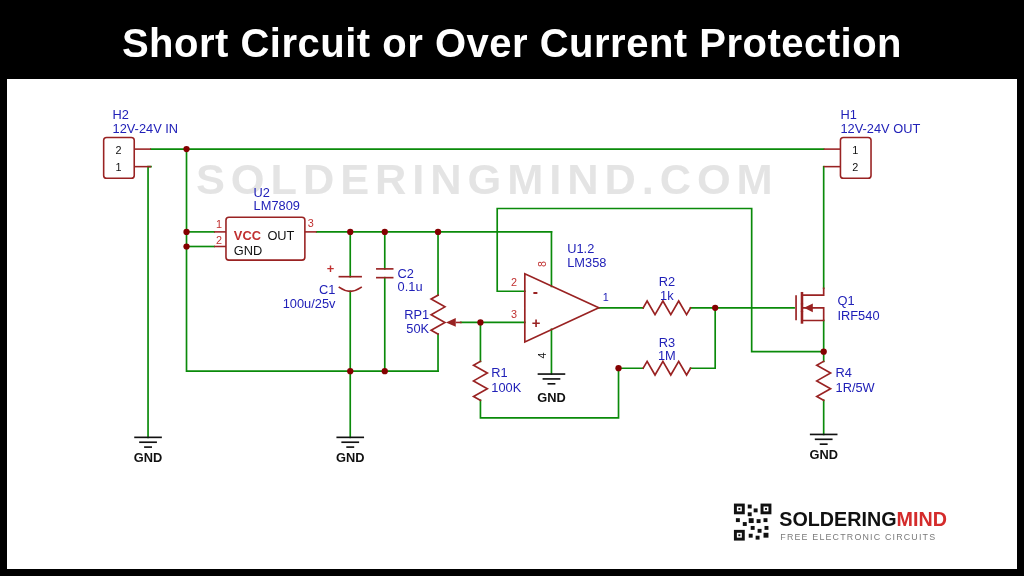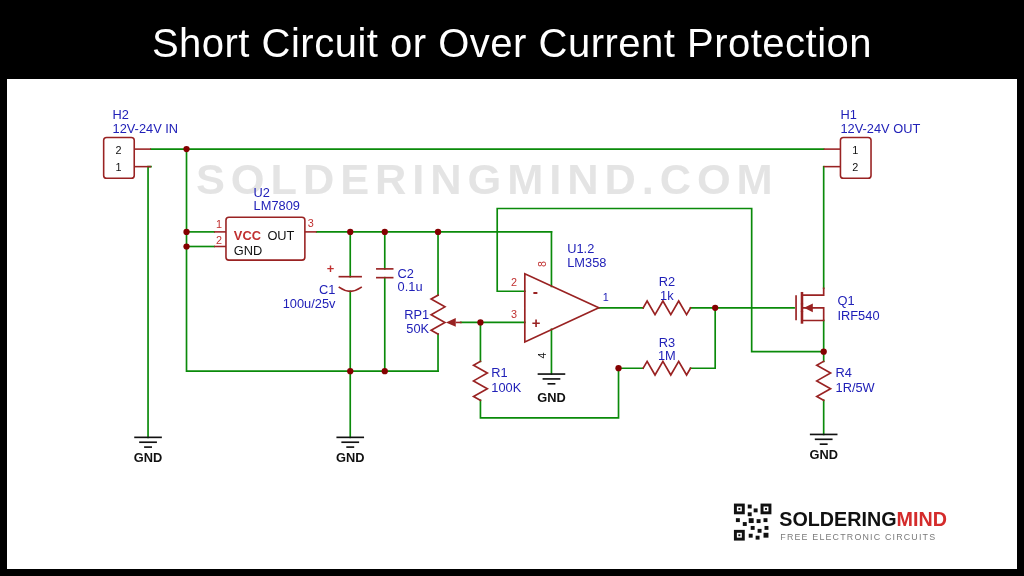--- a/index.html
+++ b/index.html
@@ -5,21 +5,21 @@
   html,body{margin:0;padding:0;background:#222;}
   .page{
     width:1024px;height:576px;box-sizing:border-box;
     background:#fff;border:7px solid #000;position:relative;
     font-family:"Liberation Sans", sans-serif;overflow:hidden;
   }
   .header{
     height:72px;background:#000;display:flex;align-items:center;justify-content:center;
   }
   .header h1{
-    margin:0;color:#fff;font-size:40px;font-weight:400;letter-spacing:.5px;
+    margin:0;color:#fff;font-size:40px;font-weight:700;letter-spacing:.5px;
     font-family:"Liberation Sans", sans-serif;white-space:nowrap;text-align:right;
   }
   .canvas{width:1010px;height:483px;background:#fff;}
   svg{display:block;}
   text{font-family:"Liberation Sans", sans-serif;}
   .lblb{fill:#2121b8;font-size:13px;}
   .lblk{fill:#111;font-size:13px;}
   .pinr{fill:#c03030;font-size:11px;}
   .pinb{fill:#2121b8;font-size:11px;}
   .pink{fill:#111;font-size:11px;}

